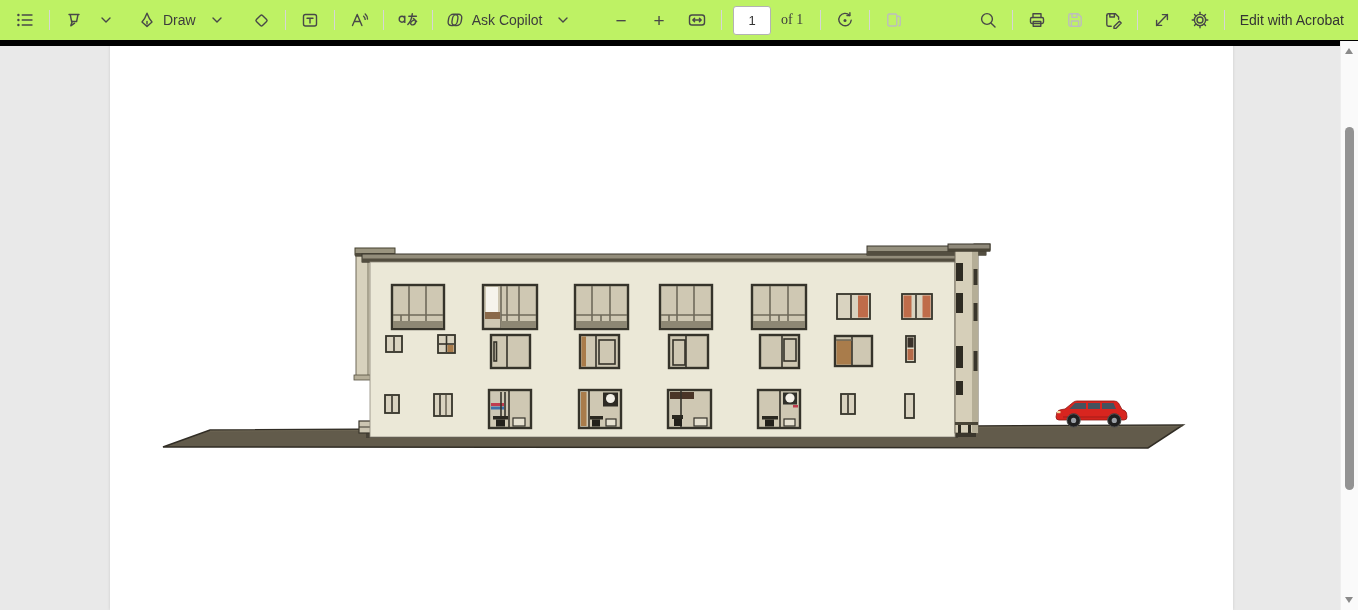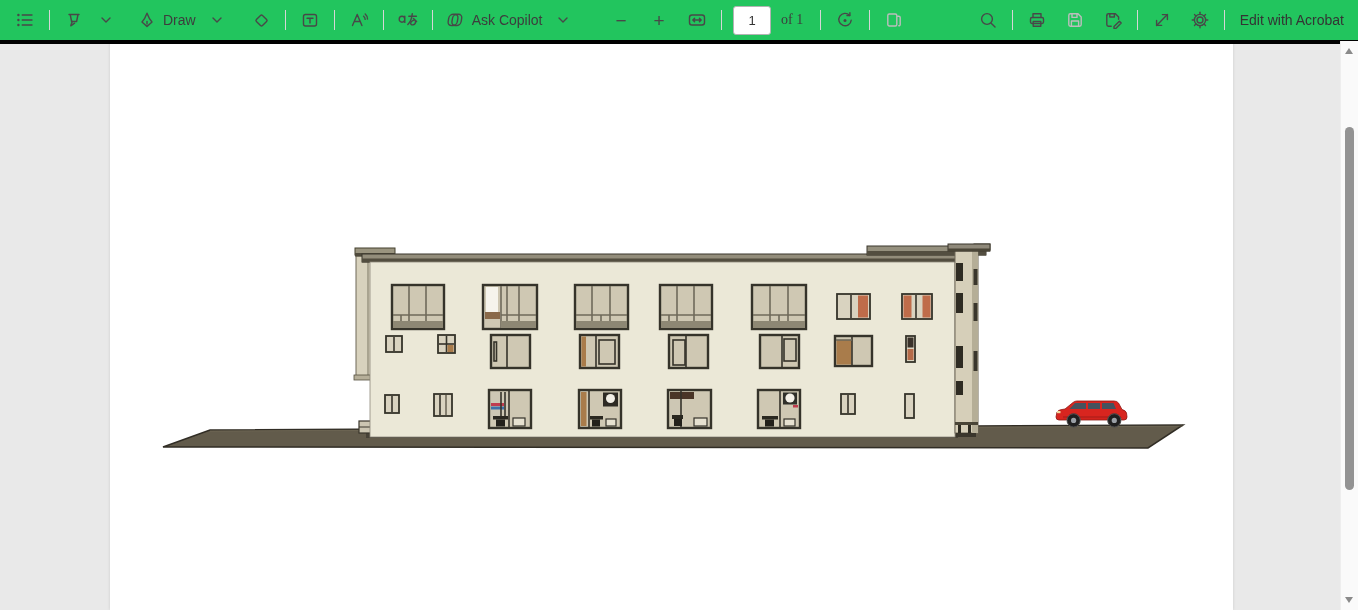--- a/index.html
+++ b/index.html
@@ -1,19 +1,19 @@
 <!DOCTYPE html>
 <html><head>
 <meta charset="utf-8">
 <style>
   html,body{margin:0;padding:0;width:1358px;height:610px;overflow:hidden;
     font-family:"Liberation Sans", sans-serif;background:#e9e9e9;}
   
-  .toolbar{position:fixed;top:0;left:0;width:100%;height:40px;background:#22c55e;
-    border-bottom:4px solid #000000;z-index:10;color:#404040;font-size:14px;}
+  .toolbar{position:fixed;top:0;left:0;width:100%;height:40px;background:#bef264;
+    border-bottom:6px solid #000000;z-index:10;color:#404040;font-size:14px;}
   .tgroup{position:absolute;top:0;height:40px;display:flex;align-items:center;}
   .tleft{left:10px;}
   .tcenter{left:606px;}
   .tright{right:12px;}
   .tbtn{height:30px;min-width:26px;padding:0 2px;display:flex;align-items:center;
     justify-content:center;border-radius:4px;cursor:pointer;flex:0 0 auto;}
   .tlabel{margin:0 2px 0 6px;white-space:nowrap;color:#3d3d3d;}
   .vdiv{width:1px;height:20px;background:#d6d6d6;margin:0 9px;flex:0 0 auto;}
   .chev{margin-left:2px;flex:0 0 auto;display:flex;align-items:center;}
   .icon{display:block;}

